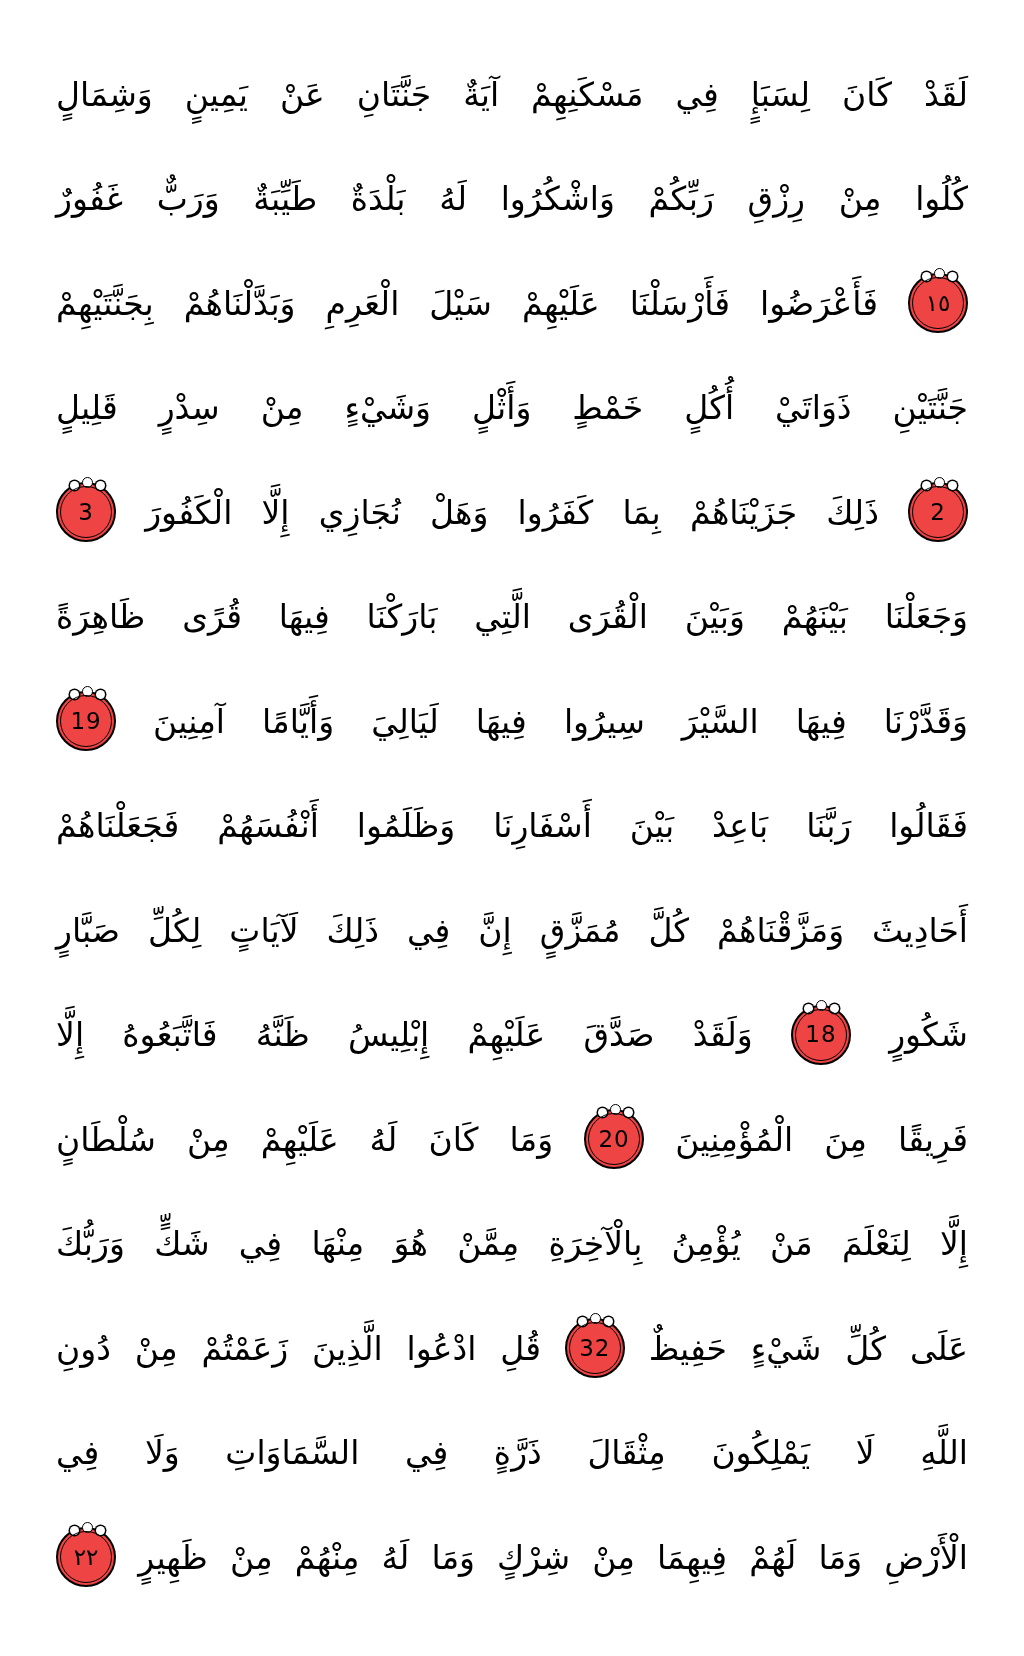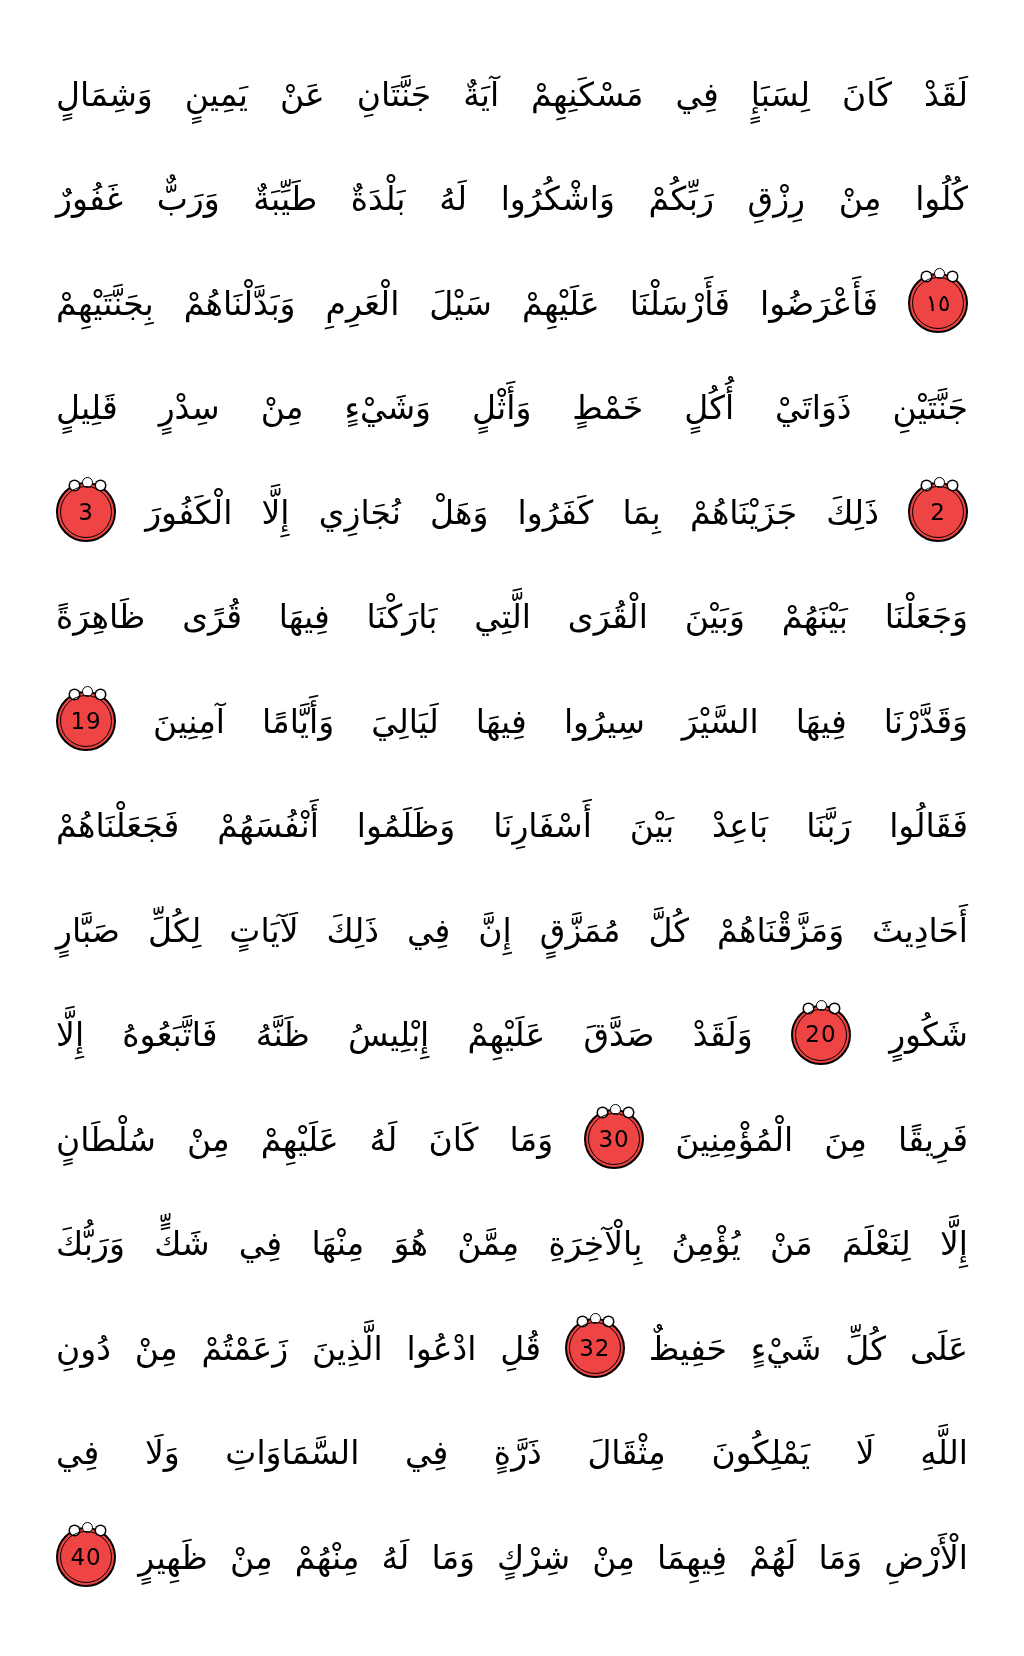--- a/index.html
+++ b/index.html
@@ -190,36 +190,36 @@
         <span class="qword">إِنَّ</span>
         <span class="qword">فِي</span>
         <span class="qword">ذَلِكَ</span>
         <span class="qword">لَآيَاتٍ</span>
         <span class="qword">لِكُلِّ</span>
         <span class="qword">صَبَّارٍ</span>
       </div>
       <div class="qline">
         <span class="qword">شَكُورٍ</span>
         <span class="vmark">
-          <span class="vnum">20</span>
+          <span class="vnum">18</span>
         </span>
         <span class="qword">وَلَقَدْ</span>
         <span class="qword">صَدَّقَ</span>
         <span class="qword">عَلَيْهِمْ</span>
         <span class="qword">إِبْلِيسُ</span>
         <span class="qword">ظَنَّهُ</span>
         <span class="qword">فَاتَّبَعُوهُ</span>
         <span class="qword">إِلَّا</span>
       </div>
       <div class="qline">
         <span class="qword">فَرِيقًا</span>
         <span class="qword">مِنَ</span>
         <span class="qword">الْمُؤْمِنِينَ</span>
         <span class="vmark">
-          <span class="vnum">30</span>
+          <span class="vnum">20</span>
         </span>
         <span class="qword">وَمَا</span>
         <span class="qword">كَانَ</span>
         <span class="qword">لَهُ</span>
         <span class="qword">عَلَيْهِمْ</span>
         <span class="qword">مِنْ</span>
         <span class="qword">سُلْطَانٍ</span>
       </div>
       <div class="qline">
         <span class="qword">إِلَّا</span>
@@ -266,17 +266,17 @@
         <span class="qword">لَهُمْ</span>
         <span class="qword">فِيهِمَا</span>
         <span class="qword">مِنْ</span>
         <span class="qword">شِرْكٍ</span>
         <span class="qword">وَمَا</span>
         <span class="qword">لَهُ</span>
         <span class="qword">مِنْهُمْ</span>
         <span class="qword">مِنْ</span>
         <span class="qword">ظَهِيرٍ</span>
         <span class="vmark">
-          <span class="vnum">40</span>
+          <span class="vnum">٢٢</span>
         </span>
       </div>
     </div>
 </div>
 
 </body></html>

